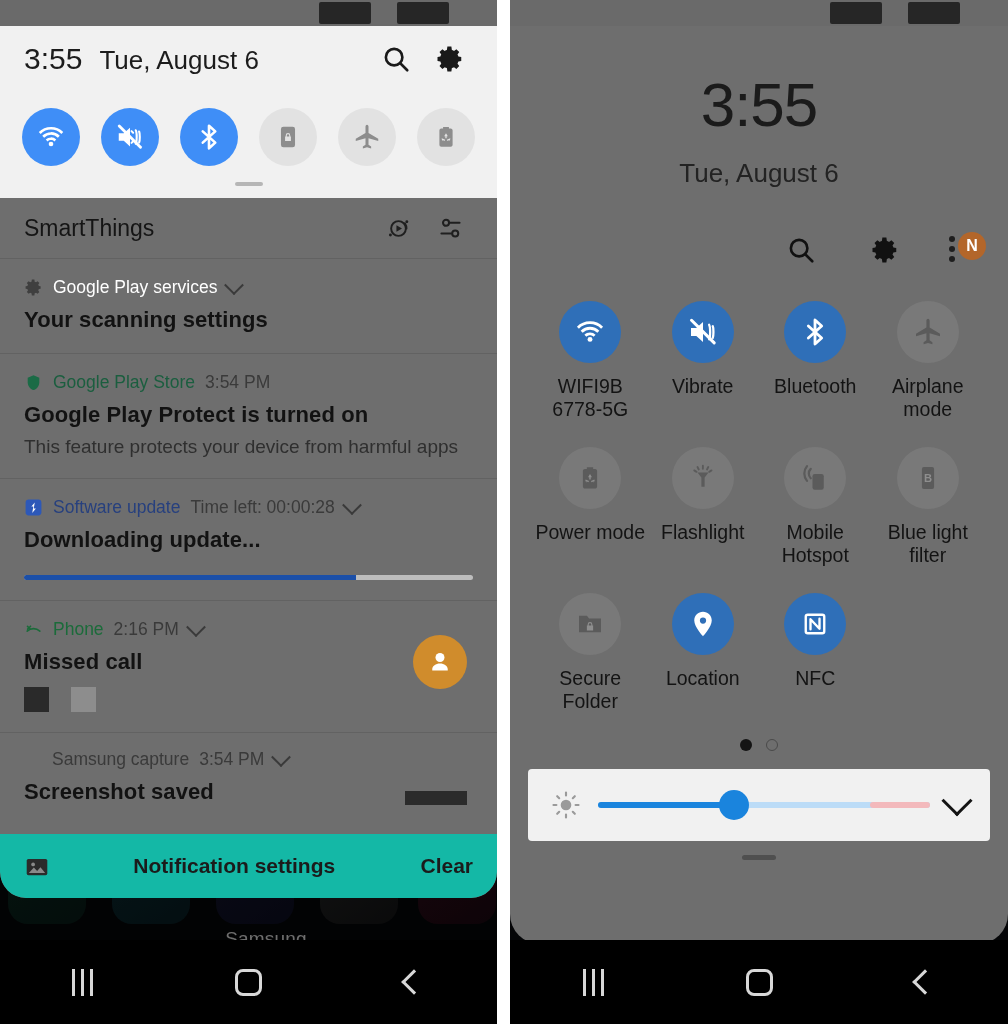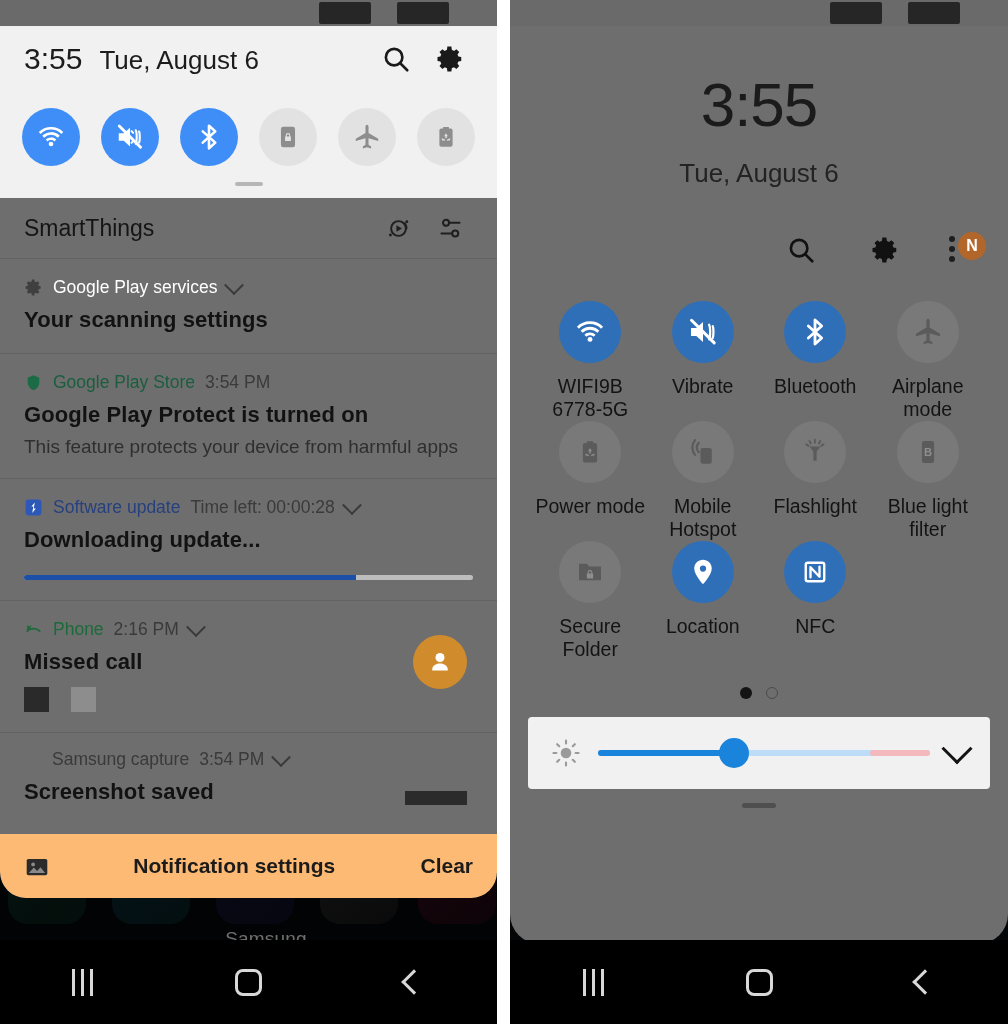--- a/index.html
+++ b/index.html
@@ -93,21 +93,21 @@
   .avatar{
     position:absolute; right:30px; top:34px; width:54px; height:54px; border-radius:50%;
     background:#d08c2c; display:flex; align-items:center; justify-content:center;
   }
   .redact-sq{ width:25px; height:25px; background:#2a2a2a; display:inline-block; }
   .redact-sq.light{ background:#8d8d8d; }
   .redact-bar{ height:14px; background:#2b2b2b; }
 
   .notif-footer{
     position:absolute; left:0; right:0; bottom:0; height:64px;
-    background:#fdba74; border-radius:0 0 26px 26px;
+    background:#14b8a6; border-radius:0 0 26px 26px;
     display:flex; align-items:center; padding:0 24px;
     color:#1b1b1b; font-size:21px; font-weight:bold;
   }
   .notif-footer .ft-spacer{ flex:1; }
   .notif-footer .pic-ic{ width:24px; height:24px; }
 
   .shade-clip{ position:absolute; top:26px; left:0; width:497px; height:872px; overflow:hidden; border-radius:0 0 26px 26px; }
 
   
   .qs-full{
@@ -125,21 +125,21 @@
   .dots3{ position:absolute; left:3px; top:6px; display:flex; flex-direction:column; gap:4px; }
   .dots3 i{ width:6px; height:6px; border-radius:50%; background:#1e1e1e; display:block; }
   .ncircle{
     position:absolute; right:0px; top:2px; width:28px; height:28px; border-radius:50%;
     background:#b3662a; color:#fff; font-size:16px; font-weight:bold;
     display:flex; align-items:center; justify-content:center;
   }
 
   .tiles{
     margin-top:28px; width:100%; padding:0 24px;
-    display:grid; grid-template-columns:repeat(4,1fr); 
+    display:grid; grid-template-columns:repeat(4,1fr); row-gap:26px;
   }
   .tile{ display:flex; flex-direction:column; align-items:center; }
   .tile-circle{
     width:62px; height:62px; border-radius:50%; display:flex; align-items:center; justify-content:center;
   }
   .tile-circle.on{ background:#2f6fb8; }
   .tile-circle.off{ background:rgba(255,255,255,.08); }
   .tile-label{
     margin-top:12px; font-size:19.5px; color:#131313; text-align:center; line-height:1.18;
     max-width:112px;
@@ -495,37 +495,37 @@
             <svg width="28" height="28" viewBox="0 0 24 24" fill="#5b5b5b">
               <path d="M16.3 4.2h-1.6V2.8h-5.4v1.4H7.7c-1 0-1.8.8-1.8 1.8v13.2c0 1 .8 1.8 1.8 1.8h8.6c1 0 1.8-.8 1.8-1.8V6c0-1-.8-1.8-1.8-1.8z"></path>
               <path d="M12 8.5l1.7 2.9h-1.1v1.8h-1.2v-1.8h-1.1L12 8.5zm-3.3 4.9l2.5 1.2-.6 1-1.6-.8-.3 1.2-.8-2.6h.8zm6.6 0h.8l-.8 2.6-.3-1.2-1.6.8-.6-1 2.5-1.2z" fill="#8e8e8e"></path>
             </svg>
           </div>
           <div class="tile-label">Power mode</div>
         </div>
 
         <div class="tile">
           <div class="tile-circle off">
+            <svg width="30" height="30" viewBox="0 0 24 24" fill="#5b5b5b">
+              <path d="M7.6 7.6h8.8l-3.1 4v7.3h-2.6V11.6z"></path>
+              <path d="M11.9 2.2v2.4M7.6 3.2l1 2M16.2 3.2l-1 2M5 5.9l1.8 1.2M18.8 5.9l-1.8 1.2" stroke="#5b5b5b" stroke-width="1.5" stroke-linecap="round"></path>
+            </svg>
+          </div>
+          <div class="tile-label">Flashlight</div>
+        </div>
+
+        <div class="tile">
+          <div class="tile-circle off">
             <svg width="30" height="30" viewBox="0 0 24 24" fill="none" stroke="#5b5b5b" stroke-width="1.8">
               <rect x="10" y="8.8" width="9" height="12.6" rx="1.8" fill="#5b5b5b" stroke="none"></rect>
               <path d="M8.6 12.2a5.3 5.3 0 0 1 0-7.5" stroke-linecap="round"></path>
               <path d="M5.6 14.3a9.2 9.2 0 0 1 0-11.8" stroke-linecap="round"></path>
             </svg>
           </div>
           <div class="tile-label">Mobile Hotspot</div>
-        </div>
-
-        <div class="tile">
-          <div class="tile-circle off">
-            <svg width="30" height="30" viewBox="0 0 24 24" fill="#5b5b5b">
-              <path d="M7.6 7.6h8.8l-3.1 4v7.3h-2.6V11.6z"></path>
-              <path d="M11.9 2.2v2.4M7.6 3.2l1 2M16.2 3.2l-1 2M5 5.9l1.8 1.2M18.8 5.9l-1.8 1.2" stroke="#5b5b5b" stroke-width="1.5" stroke-linecap="round"></path>
-            </svg>
-          </div>
-          <div class="tile-label">Flashlight</div>
         </div>
 
         <div class="tile">
           <div class="tile-circle off">
             <svg width="28" height="28" viewBox="0 0 24 24" fill="#5b5b5b">
               <rect x="6.8" y="2.6" width="10.4" height="18.8" rx="1.6"></rect>
               <text x="12" y="15.6" font-size="9.6" font-family="Liberation Sans, sans-serif" font-weight="bold" fill="#8e8e8e" text-anchor="middle">B</text>
             </svg>
           </div>
           <div class="tile-label">Blue light filter</div>

